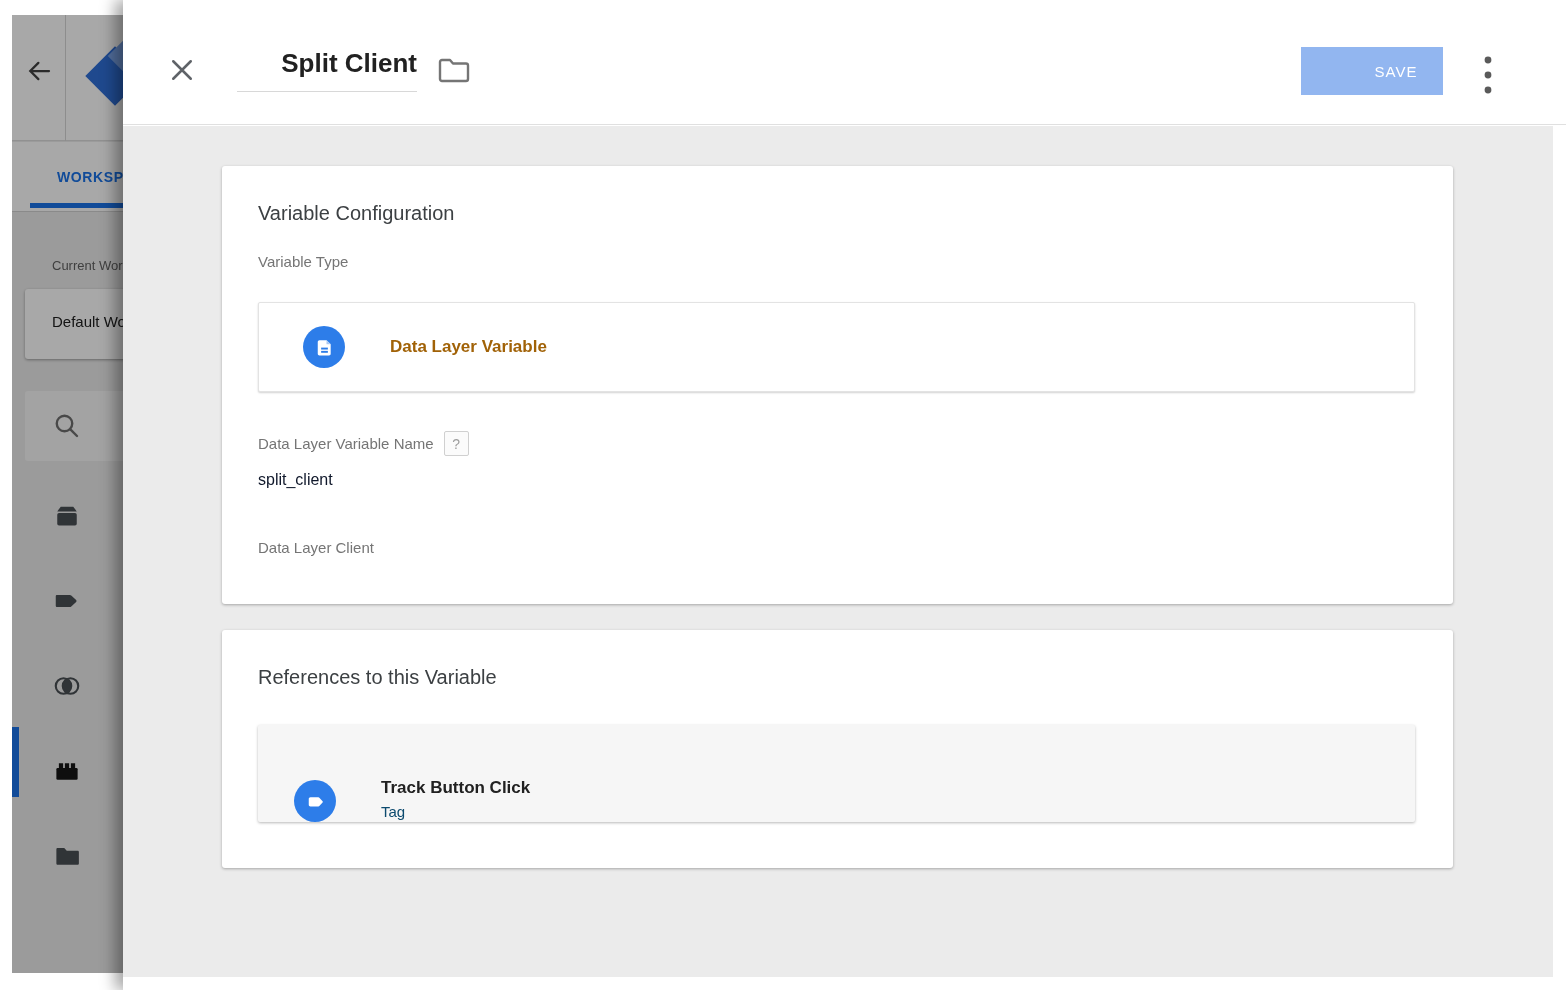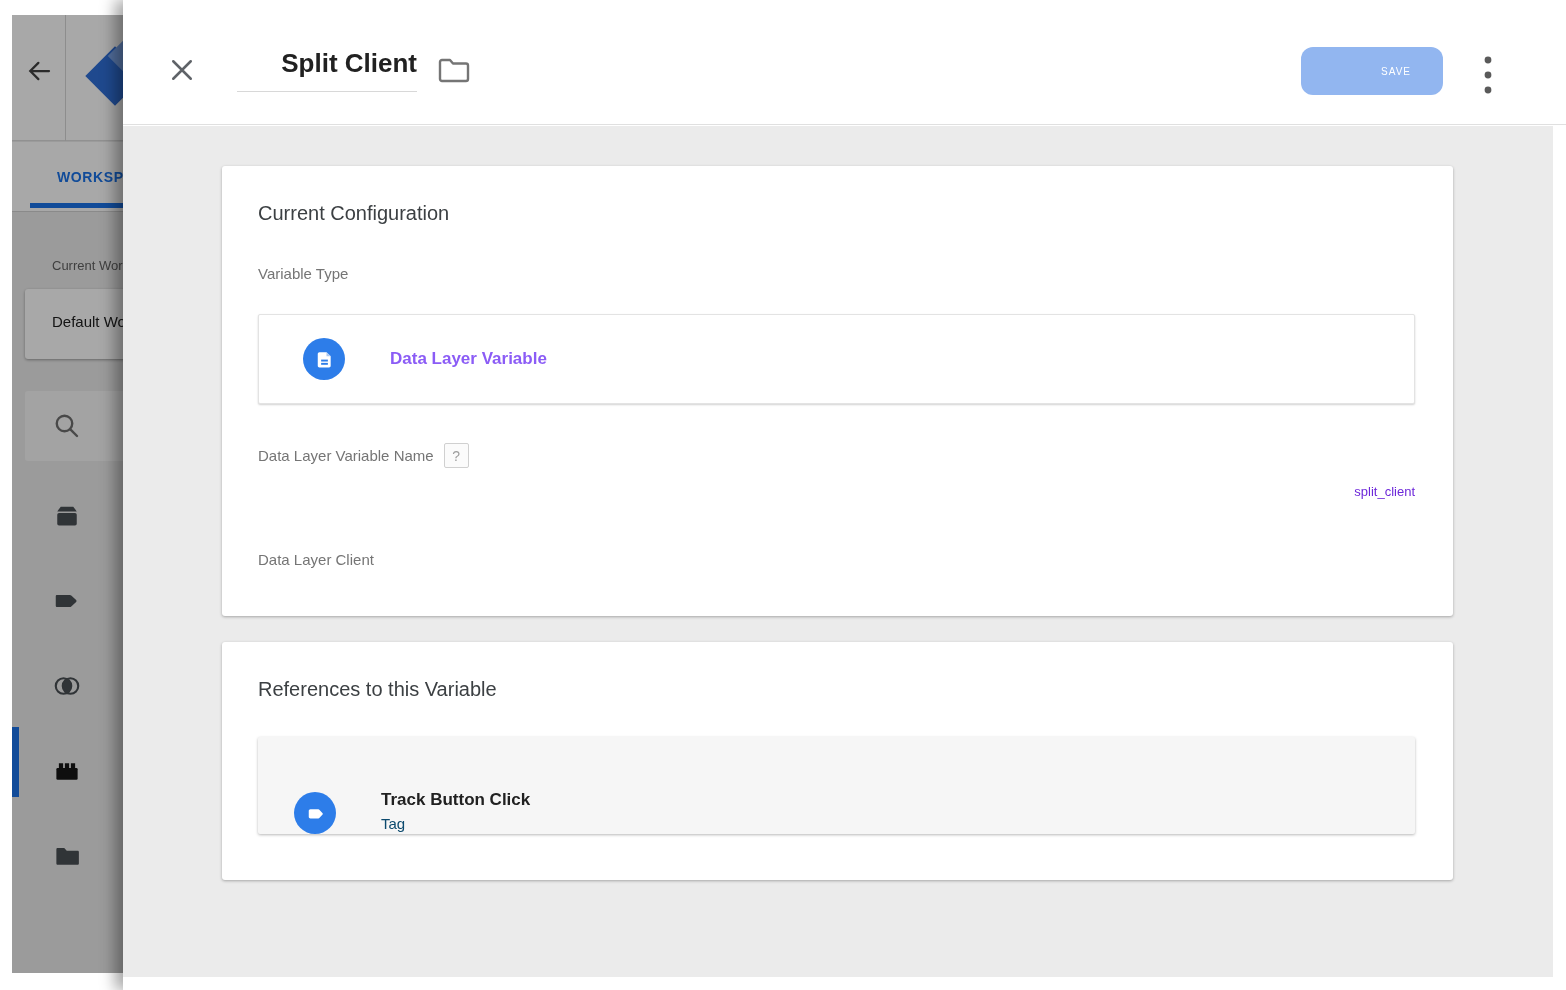--- a/index.html
+++ b/index.html
@@ -40,44 +40,44 @@
   
   .panel { position:absolute; left:123px; top:0; right:0; bottom:0; background:#ffffff;
            box-shadow:-8px 0 14px rgba(0,0,0,.35); }
   .panel-header { position:absolute; left:0; top:0; right:0; height:125px; background:#fff;
                   border-bottom:1px solid #e0e0e0; }
   .close-btn { position:absolute; left:44px; top:55px; width:30px; height:30px; color:#5f6368; cursor:pointer; }
   .title-field { position:absolute; left:114px; top:48px; min-width:180px; padding-bottom:12px;
                  border-bottom:1px solid #d8d8d8; font-size:26px; font-weight:700; color:#212121;text-align:right; }
   .hdr-folder { position:absolute; left:314px; top:56px; width:34px; height:28px; color:#757575; }
   .save-btn { position:absolute; left:1178px; top:47px; width:142px; height:48px;
-              background:#92b6f0; border:none; border-radius:12px; color:#ffffff;
-              font-size:10px; font-weight:500; letter-spacing:1px;
+              background:#92b6f0; border:none; border-radius:0; color:#ffffff;
+              font-size:15px; font-weight:500; letter-spacing:1px;
               font-family:"Liberation Sans",sans-serif; cursor:pointer;padding-left:48px; }
   .kebab { position:absolute; left:1354px; top:52px; width:22px; height:46px; color:#5a5a5a; }
 
   .panel-body { position:absolute; left:0; top:126px; right:13px; bottom:13px;
                 background:#ebebeb; overflow:hidden; }
   .card { width:1231px; margin-left:99px; background:#ffffff; border-radius:3px;
           box-shadow:0 1px 3px rgba(0,0,0,.30); padding:34px 38px 46px 36px; }
   .card.first { margin-top:40px; margin-bottom:26px; }
   .card-heading { font-size:20px; font-weight:400; color:#3c4043; line-height:26px; }
   .field-label { font-size:15px; color:#757575; line-height:20px; }
-  .lbl-type { margin-top:38px; }
+  .lbl-type { margin-top:26px; }
   .type-row { margin-top:30px; height:90px; background:#ffffff; border:1px solid #e3e3e3;
               border-radius:2px; box-shadow:0 1px 2px rgba(0,0,0,.18);
               display:flex; align-items:center; padding-left:44px; cursor:pointer; }
   .circle-badge { width:42px; height:42px; border-radius:50%; background:#2d7de9;
                   display:flex; align-items:center; justify-content:center; flex:0 0 auto; }
-  .type-title { margin-left:45px; font-size:17px; font-weight:700; color:#8b5cf6; }
+  .type-title { margin-left:45px; font-size:17px; font-weight:700; color:#a16207; }
   .lbl-name { margin-top:39px; display:flex; align-items:center; }
   .help-box { display:inline-flex; align-items:center; justify-content:center; width:25px; height:25px;
               margin-left:10px; border:1px solid #d0d0d0; border-radius:2px; background:#fbfbfb;
               color:#9e9e9e; font-size:14px; cursor:pointer; }
-  .field-value { margin-top:12px; font-size:13px; color:#6d28d9; line-height:24px;text-align:right; }
+  .field-value { margin-top:12px; font-size:16px; color:#0f172a; line-height:24px; }
   .lbl-version { margin-top:46px; }
   .refs-heading { }
   .ref-row { margin-top:35px; height:97px; background:#f6f6f6; border-radius:2px;
              box-shadow:0 1px 3px rgba(0,0,0,.28); display:flex; align-items:flex-end;
              padding-left:36px; cursor:pointer; }
   .ref-text { margin-left:45px; }
   .ref-title { font-size:17px; font-weight:700; color:#212121; line-height:22px; }
   .ref-sub { font-size:15px; color:#0c4a6e; line-height:20px; margin-top:3px; }
 </style>
 </head>
@@ -173,21 +173,21 @@
           <circle cx="11" cy="8" r="3.4" fill="currentColor"></circle>
           <circle cx="11" cy="23" r="3.4" fill="currentColor"></circle>
           <circle cx="11" cy="38" r="3.4" fill="currentColor"></circle>
         </svg>
     </span>
   </div>
 
   <div class="panel-body">
 
     <section class="card first">
-      <h2 class="card-heading">Current Configuration</h2>
+      <h2 class="card-heading">Variable Configuration</h2>
 
       <div class="field-label lbl-type">Variable Type</div>
 
       <div class="type-row">
         <span class="circle-badge">
           <svg viewBox="0 0 24 24" width="27" height="27">
             <path d="M7.5 5.5h6.3l3.7 3.7v8.3c0 .83-.67 1.5-1.5 1.5H7.5c-.83 0-1.5-.67-1.5-1.5V7c0-.83.67-1.5 1.5-1.5z" fill="#ffffff"></path>
             <path d="M13.8 5.5l3.7 3.7h-3.7z" fill="#aac8f2"></path>
             <rect x="9" y="12.1" width="6" height="1.7" fill="#2d7de9"></rect>
             <rect x="9" y="15" width="6" height="1.7" fill="#2d7de9"></rect>

